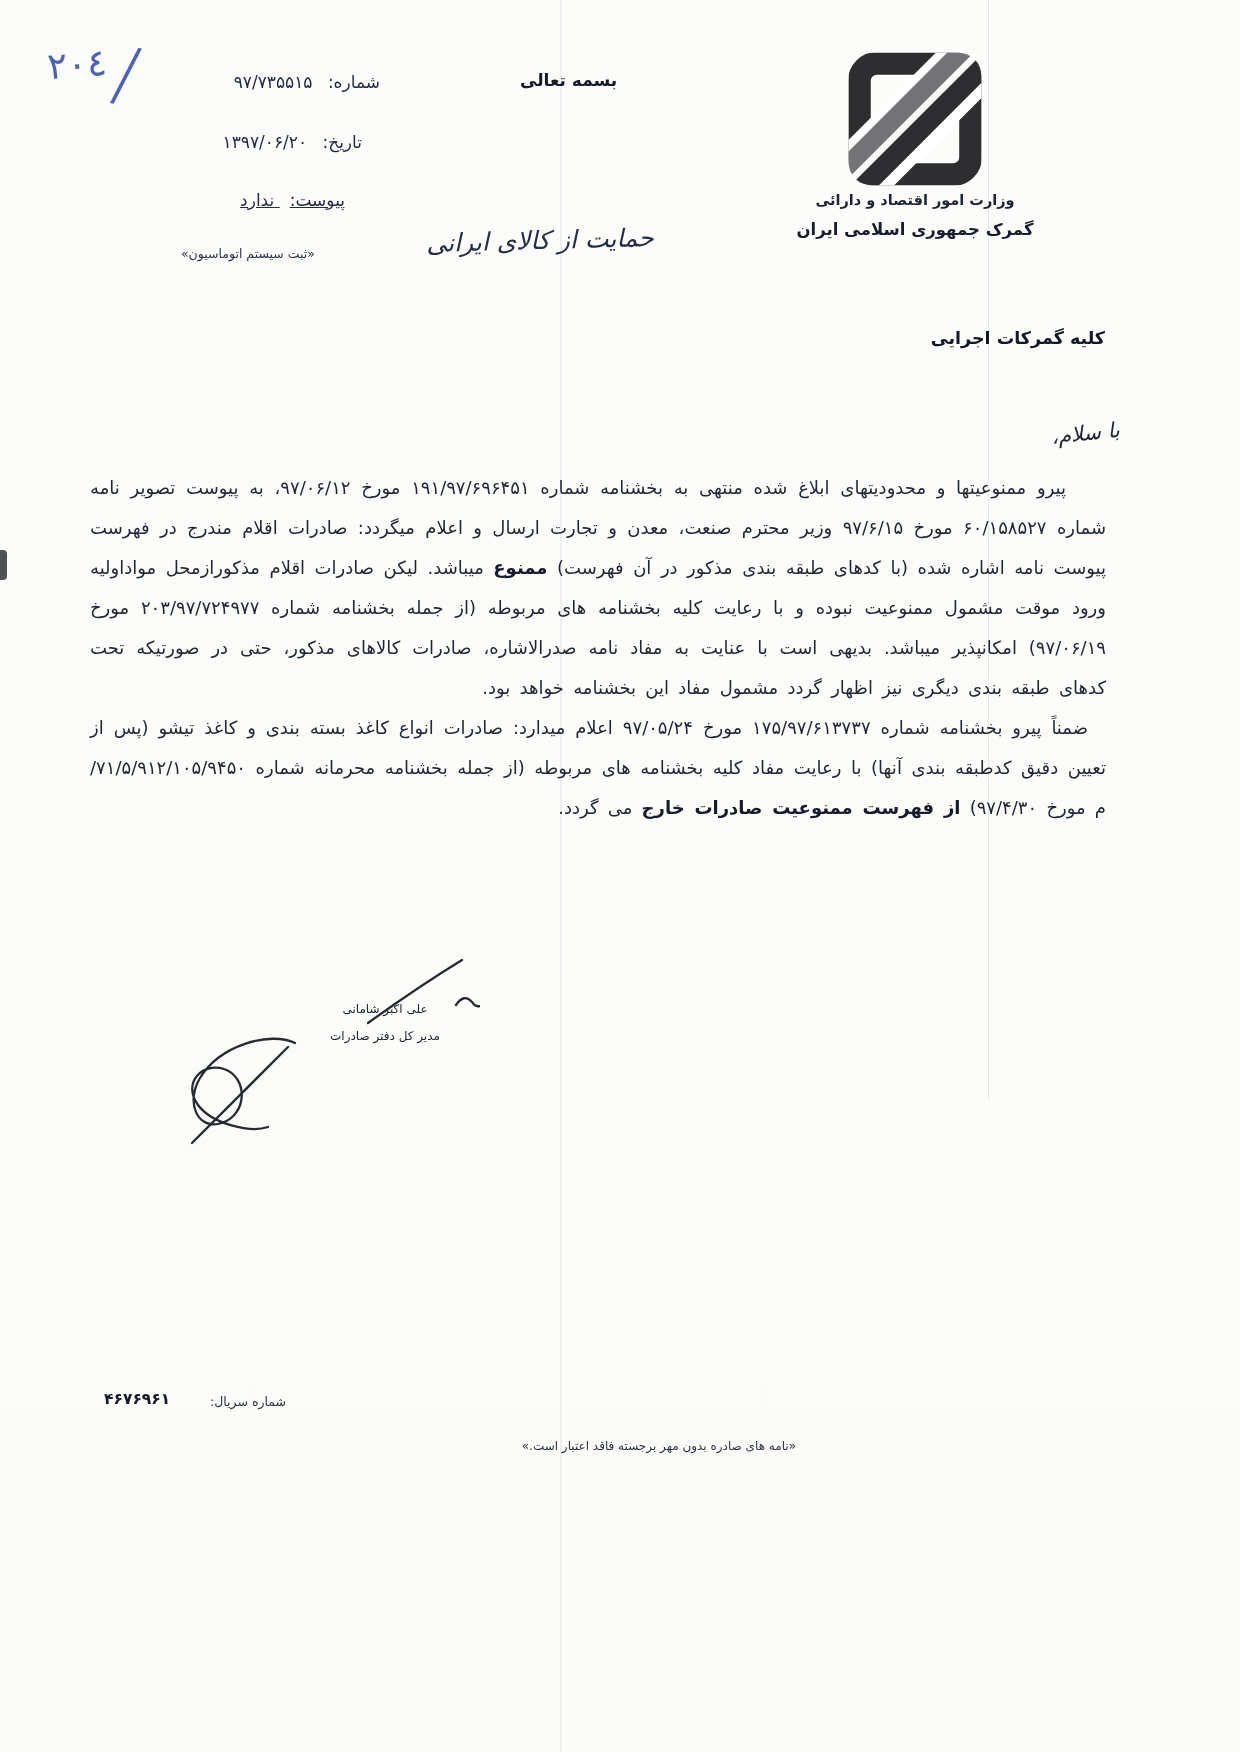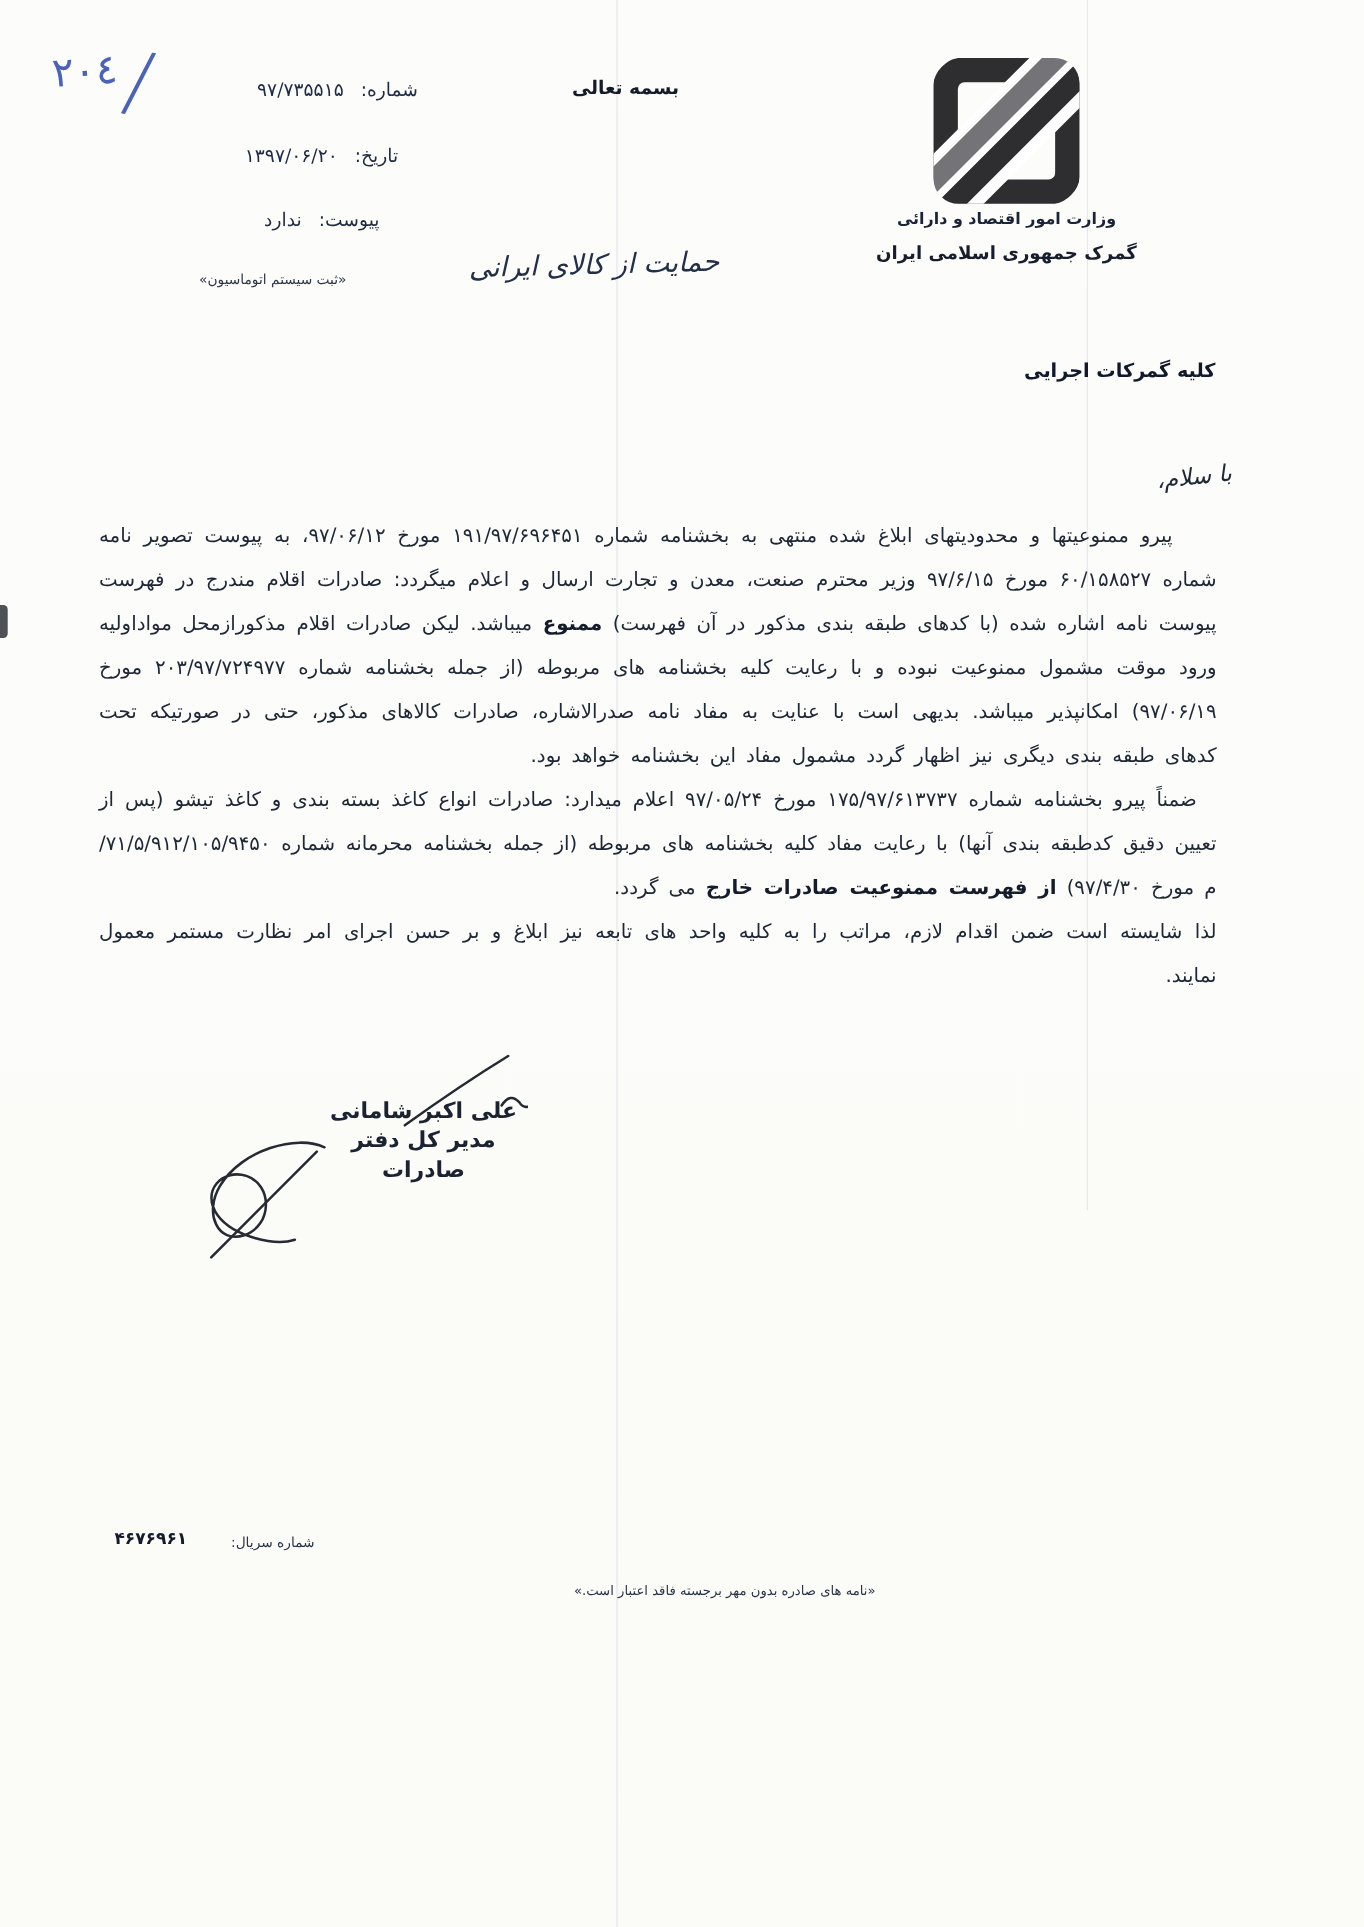--- a/index.html
+++ b/index.html
@@ -20,21 +20,21 @@
 
   
   .hand-num { left:48px; top:42px; display:flex; direction:ltr; align-items:flex-start; color:#4a63b8; transform:rotate(-4deg); }
   .hand-num .digits { font-size:37px; font-weight:500; letter-spacing:3px; }
   .hand-num .slash { font-size:72px; line-height:0.9; font-weight:300; transform:rotate(14deg); margin-left:6px; margin-top:2px; }
 
   
   .hdr-row { font-size:17px; color:#1e2a45; white-space:nowrap; direction:rtl;text-align:center; }
   .row-number { top:72px; right:860px; }
   .row-date   { top:132px; right:878px; }
-  .row-attach { top:190px; right:895px; }
+  .row-attach { top:190px; right:895px;text-decoration:underline; }
   .hdr-row .lbl { margin-left:10px; }
   .automation-note { top:246px; right:925px; font-size:12.5px; color:#2c3548; letter-spacing:.3px; }
 
   
   .bismillah { top:70px; left:520px; width:160px; text-align:left; font-weight:bold; font-size:17px; color:#141b2b; }
   .slogan { top:226px; left:400px; width:280px; text-align:center; font-size:25px; font-style:italic;
             color:#232e48; transform:rotate(-1.5deg); letter-spacing:1px; }
 
   
   .logo-wrap { top:52px; left:848px; width:134px; height:134px; }
@@ -51,22 +51,22 @@
   
   .letter-body { top:468px; left:90px; width:1016px; direction:rtl; text-align:justify;
                  font-size:18px; line-height:40px; color:#1d2736; word-spacing:3.5px; }
   .letter-body p { margin:0; }
   .letter-body p.p0 { text-indent:40px; }
   .letter-body p.p1 { text-indent:18px; }
   .letter-body p.p2 { text-indent:0; }
   .seg-bold { font-weight:bold; color:#141b2b; }
 
   
-  .sig-block { top:996px; left:300px; width:170px; text-align:center; font-weight:bold;
-               font-size:20px; line-height:27px; color:#1b2230; }
+  .sig-block { top:996px; left:300px; width:170px; text-align:center; font-weight:normal;
+               font-size:12px; line-height:27px; color:#1b2230; }
   .sig-svg { top:935px; left:40px; width:440px; height:230px; }
 
   
   .validity-note { top:1392px; left:556px; width:240px; font-size:12px; color:#2a3346; text-align:center; white-space:nowrap;margin-top:47px; }
   .serial-label  { top:1394px; left:210px; font-size:12.5px; color:#2a3346; white-space:nowrap; }
   .serial-value  { top:1390px; left:104px; font-size:15.5px; font-weight:bold; color:#141b2b;
                    direction:ltr; letter-spacing:1px; white-space:nowrap; }
 </style>
 </head>
 <body>
@@ -119,21 +119,20 @@
   <div class="abs ministry nowrap">وزارت امور اقتصاد و دارائی</div>
   <div class="abs orgname nowrap">گمرک جمهوری اسلامی ایران</div>
 
   <div class="abs recipient nowrap">کلیه گمرکات اجرایی</div>
 
   <div class="abs salutation">با سلام،</div>
 
   <div class="abs letter-body">
       <p class="p0"><span>پیرو ممنوعیتها و محدودیتهای ابلاغ شده منتهی به بخشنامه شماره ۱۹۱/۹۷/۶۹۶۴۵۱ مورخ ۹۷/۰۶/۱۲، به پیوست تصویر نامه شماره ۶۰/۱۵۸۵۲۷ مورخ ۹۷/۶/۱۵ وزیر محترم صنعت، معدن و تجارت ارسال و اعلام میگردد: صادرات اقلام مندرج در فهرست پیوست نامه اشاره شده (با کدهای طبقه بندی مذکور در آن فهرست) </span><span class="seg-bold">ممنوع</span><span> میباشد. لیکن صادرات اقلام مذکورازمحل مواداولیه ورود موقت مشمول ممنوعیت نبوده و با رعایت کلیه بخشنامه های مربوطه (از جمله بخشنامه شماره ۲۰۳/۹۷/۷۲۴۹۷۷ مورخ ۹۷/۰۶/۱۹) امکانپذیر میباشد. بدیهی است با عنایت به مفاد نامه صدرالاشاره، صادرات کالاهای مذکور، حتی در صورتیکه تحت کدهای طبقه بندی دیگری نیز اظهار گردد مشمول مفاد این بخشنامه خواهد بود.</span></p>
       <p class="p1"><span>ضمناً پیرو بخشنامه شماره ۱۷۵/۹۷/۶۱۳۷۳۷ مورخ ۹۷/۰۵/۲۴ اعلام میدارد: صادرات انواع کاغذ بسته بندی و کاغذ تیشو (پس از تعیین دقیق کدطبقه بندی آنها) با رعایت مفاد کلیه بخشنامه های مربوطه (از جمله بخشنامه محرمانه شماره ۷۱/۵/۹۱۲/۱۰۵/۹۴۵۰/م مورخ ۹۷/۴/۳۰) </span><span class="seg-bold">از فهرست ممنوعیت صادرات خارج</span><span> می گردد.</span></p>
-      <p class="p2"><span>لذا شایسته است ضمن اقدام لازم، مراتب را به کلیه واحد های تابعه نیز ابلاغ و بر حسن اجرای امر نظارت مستمر معمول نمایند.</span></p>
     </div>
 
   <svg class="abs sig-svg" viewBox="0 0 440 230">
     <g fill="none" stroke="#262b33" stroke-width="2.3" stroke-linecap="round">
       <path d="M422,25 Q378,52 328,88"></path>
       <path d="M416,70 q8,-12 16,-3 q5,8 13,1"></path>
       <path d="M255,108 C230,96 180,110 160,143 C145,168 158,196 182,188 C208,179 208,142 184,134 C162,127 142,148 158,170 C172,189 210,198 228,192"></path>
       <path d="M248,112 L152,208"></path>
     </g>
   </svg>

